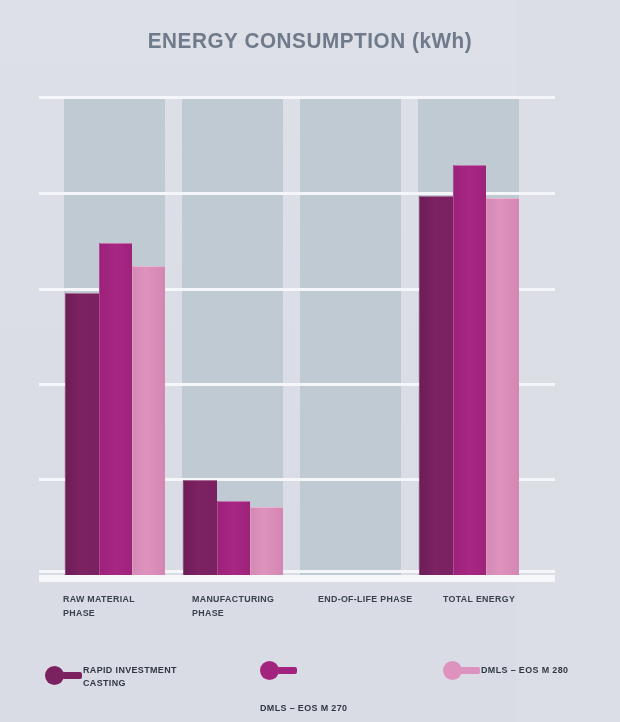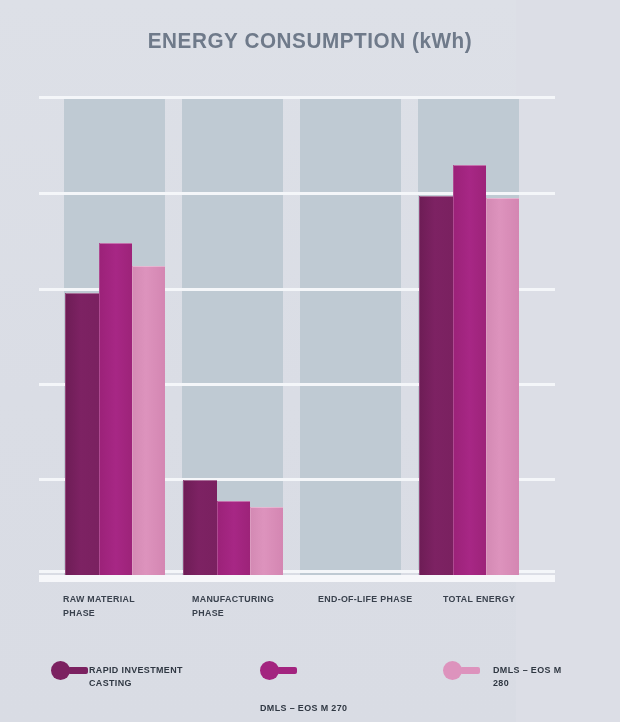--- a/index.html
+++ b/index.html
@@ -224,38 +224,38 @@
     <span class="x-label" style="left:18px;">RAW MATERIAL
 PHASE</span>
     <span class="x-label" style="left:147px;">MANUFACTURING
 PHASE</span>
     <span class="x-label" style="left:273px;">END-OF-LIFE PHASE</span>
     <span class="x-label" style="left:398px;">TOTAL ENERGY</span>
   </div>
 
   <div id="legend">
 
-    <div class="legend-item" style="left:6px;">
+    <div class="legend-item" style="left:0;align-items:center;">
       <span class="legend-marker">
         <span class="legend-dot c-dark"></span>
         <span class="legend-tail c-dark"></span>
       </span>
       <span class="legend-label">RAPID INVESTMENT
 CASTING</span>
     </div>
 
     <div class="legend-item" style="left:215px;flex-direction:column;">
       <span class="legend-marker">
         <span class="legend-dot c-medium"></span>
         <span class="legend-tail c-medium"></span>
       </span>
       <span class="legend-label">DMLS – EOS M 270</span>
     </div>
 
-    <div class="legend-item" style="left:398px;gap:12px;">
+    <div class="legend-item" style="left:398px;">
       <span class="legend-marker">
         <span class="legend-dot c-light"></span>
         <span class="legend-tail c-light"></span>
       </span>
       <span class="legend-label">DMLS – EOS M 280</span>
     </div>
 
   </div>
 
 </div>

